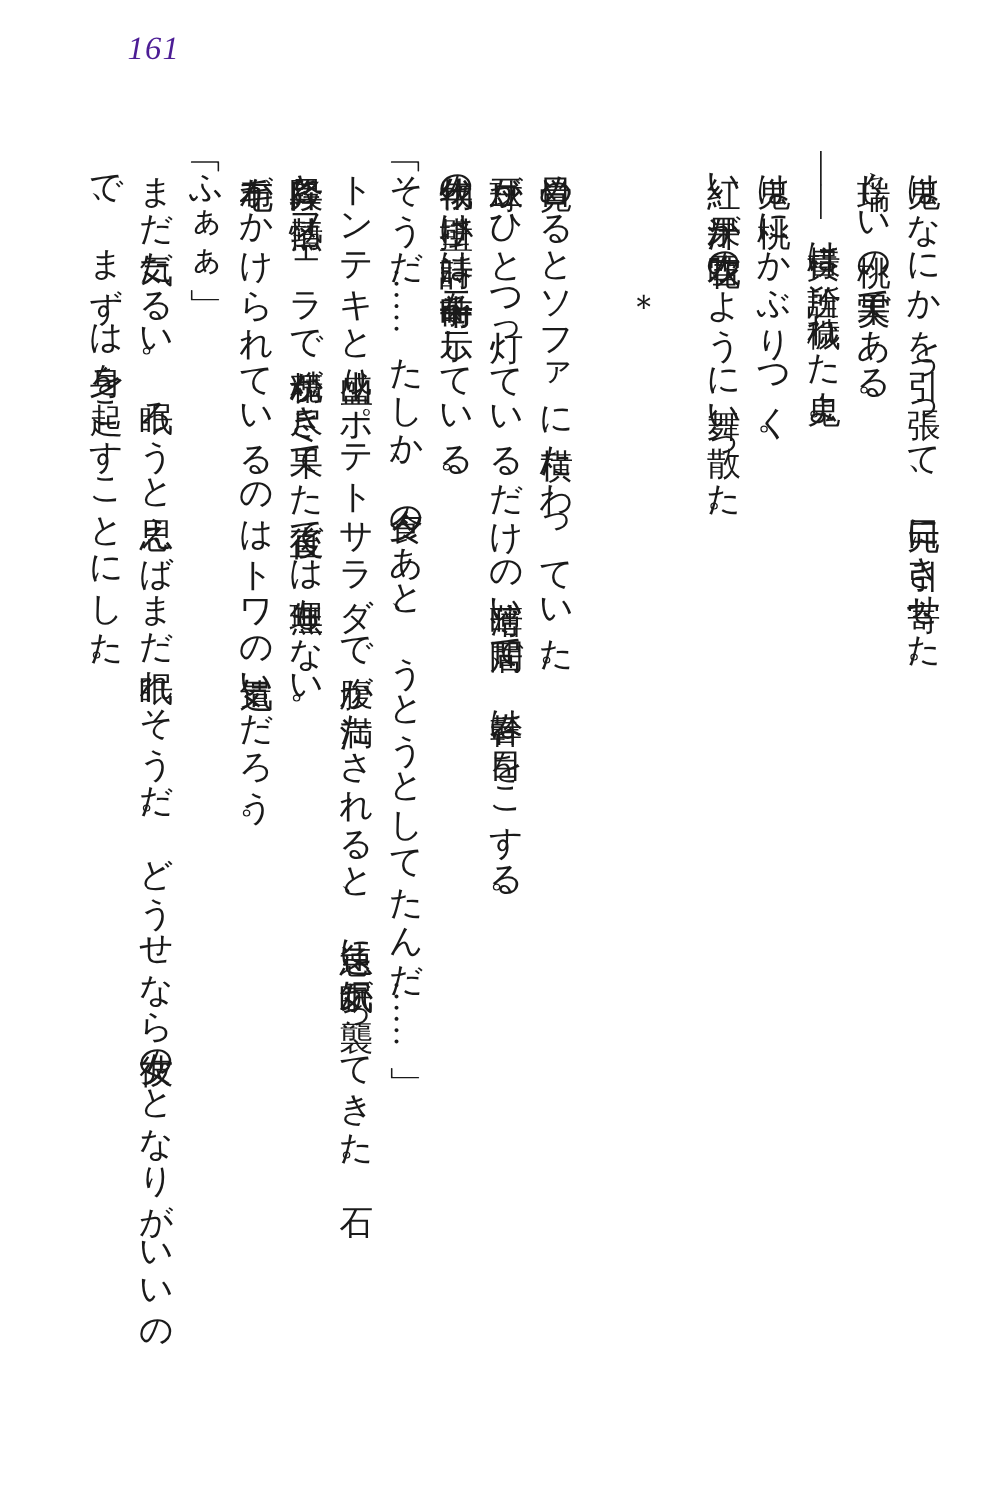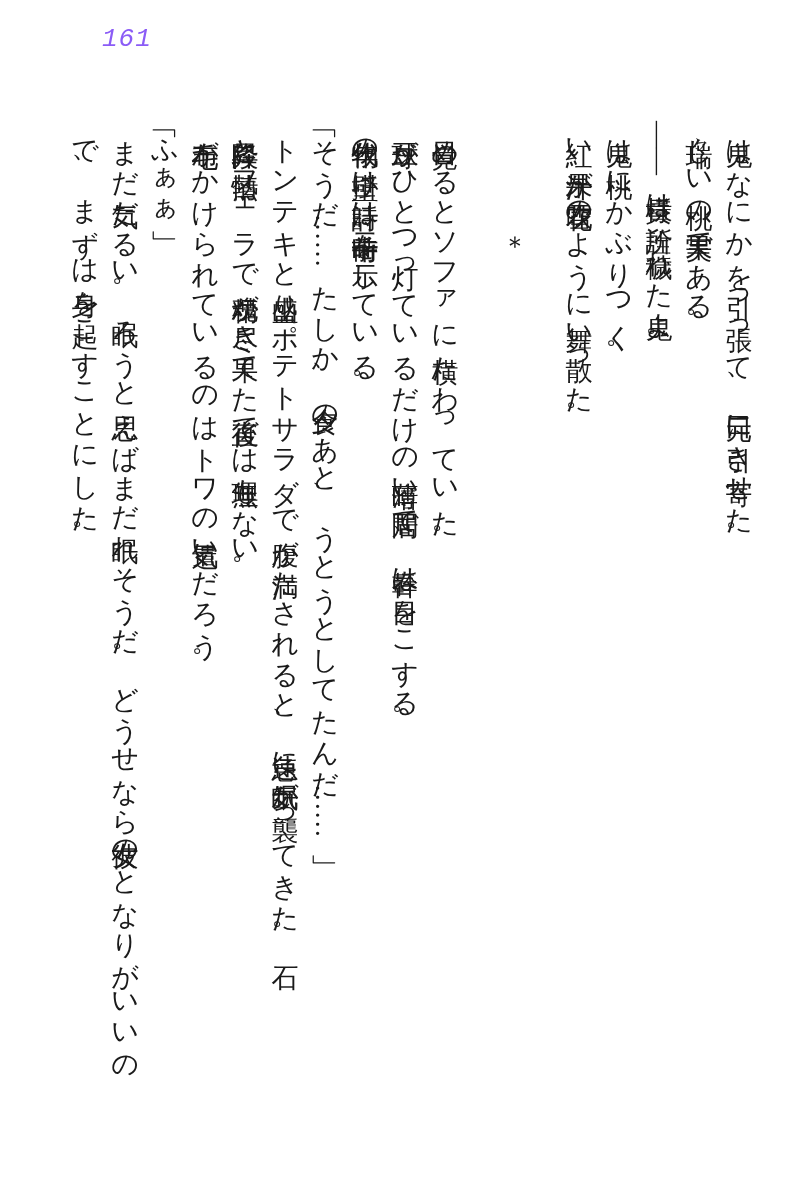--- a/index.html
+++ b/index.html
@@ -19,23 +19,22 @@
     background: #ffffff;
     color: #1a1a1a;
   }
 
   .page-number {
     position: absolute;
     top: 24px;
     left: 102px;
     font-size: 26px;
     font-style: italic;
-    color: #8b5cf6;
+    color: #4c1d95;
     letter-spacing: 1px;
-    font-family: Liberation Mono, monospace;
   }
 
   .text-area {
     position: absolute;
     top: 121px;
     right: 41px;
     height: 1002px;
     writing-mode: vertical-rl;
     -webkit-writing-mode: vertical-rl;
     text-orientation: mixed;

